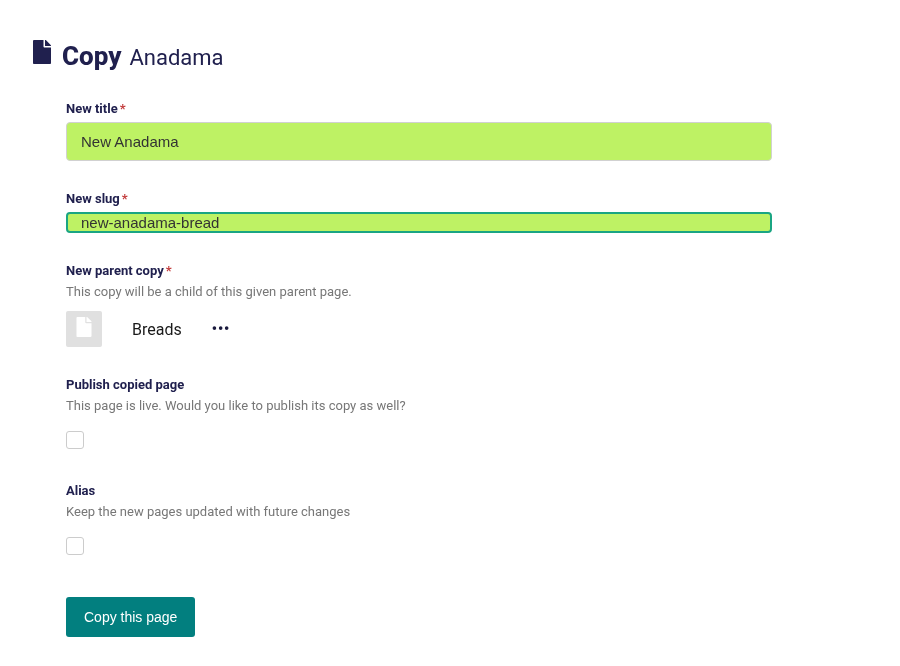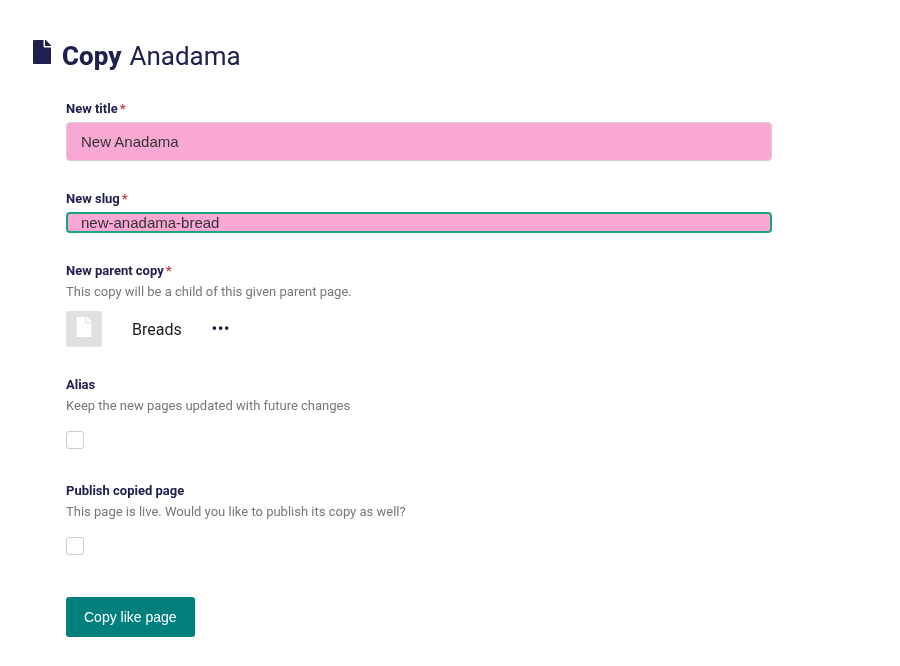--- a/index.html
+++ b/index.html
@@ -20,21 +20,21 @@
       width: 20px;
       height: 24px;
       color: #20204e;
     }
     .header-title-bold {
       font-size: 26px;
       font-weight: 800;
       color: #20204e;
     }
     .header-title-light {
-      font-size: 26px;
+      font-size: 22px;
       font-weight: 400;
       color: #20204e;
     }
     .form {
       padding-left: 34px;
       max-width: 740px;
     }
     .field {
       margin-bottom: 30px;
     }
@@ -54,21 +54,21 @@
       color: #777;
       margin-top: 5px;
       margin-bottom: 10px;
     }
     .input {
       width: 100%;
       padding: 10px 14px;
       font-size: 15px;
       border: 1px solid #d1d1d1;
       border-radius: 4px;
-      background: #f9a8d4;
+      background: #bef264;
       color: #333;
       outline: none;
     }
     .input-focus {
       border: 2px solid #1aa583;
       padding: 0 13px;
     }
     .parent-row {
       display: flex;
       align-items: center;
@@ -165,26 +165,26 @@
             <path d="M224 136V0H24C10.7 0 0 10.7 0 24v464c0 13.3 10.7 24 24 24h336c13.3 0 24-10.7 24-24V160H248c-13.2 0-24-10.8-24-24zM384 121.9V128H256V0h6.1c6.4 0 12.5 2.5 17 7l97.9 98c4.5 4.5 7 10.6 7 16.9z"></path>
           </svg>
         </span>
       </div>
       <span class="parent-name">Breads</span>
       <span class="more-dots">•••</span>
     </div>
   </div>
 
   <div class="field">
+    <label class="label">Publish copied page</label>
+    <div class="help-text">This page is live. Would you like to publish its copy as well?</div>
+    <div class="checkbox"></div>
+  </div>
+
+  <div class="field">
     <label class="label">Alias</label>
     <div class="help-text">Keep the new pages updated with future changes</div>
     <div class="checkbox"></div>
   </div>
 
-  <div class="field">
-    <label class="label">Publish copied page</label>
-    <div class="help-text">This page is live. Would you like to publish its copy as well?</div>
-    <div class="checkbox"></div>
-  </div>
-
-  <button class="submit-btn">Copy like page</button>
+  <button class="submit-btn">Copy this page</button>
 
 </div>
 
 </body></html>

